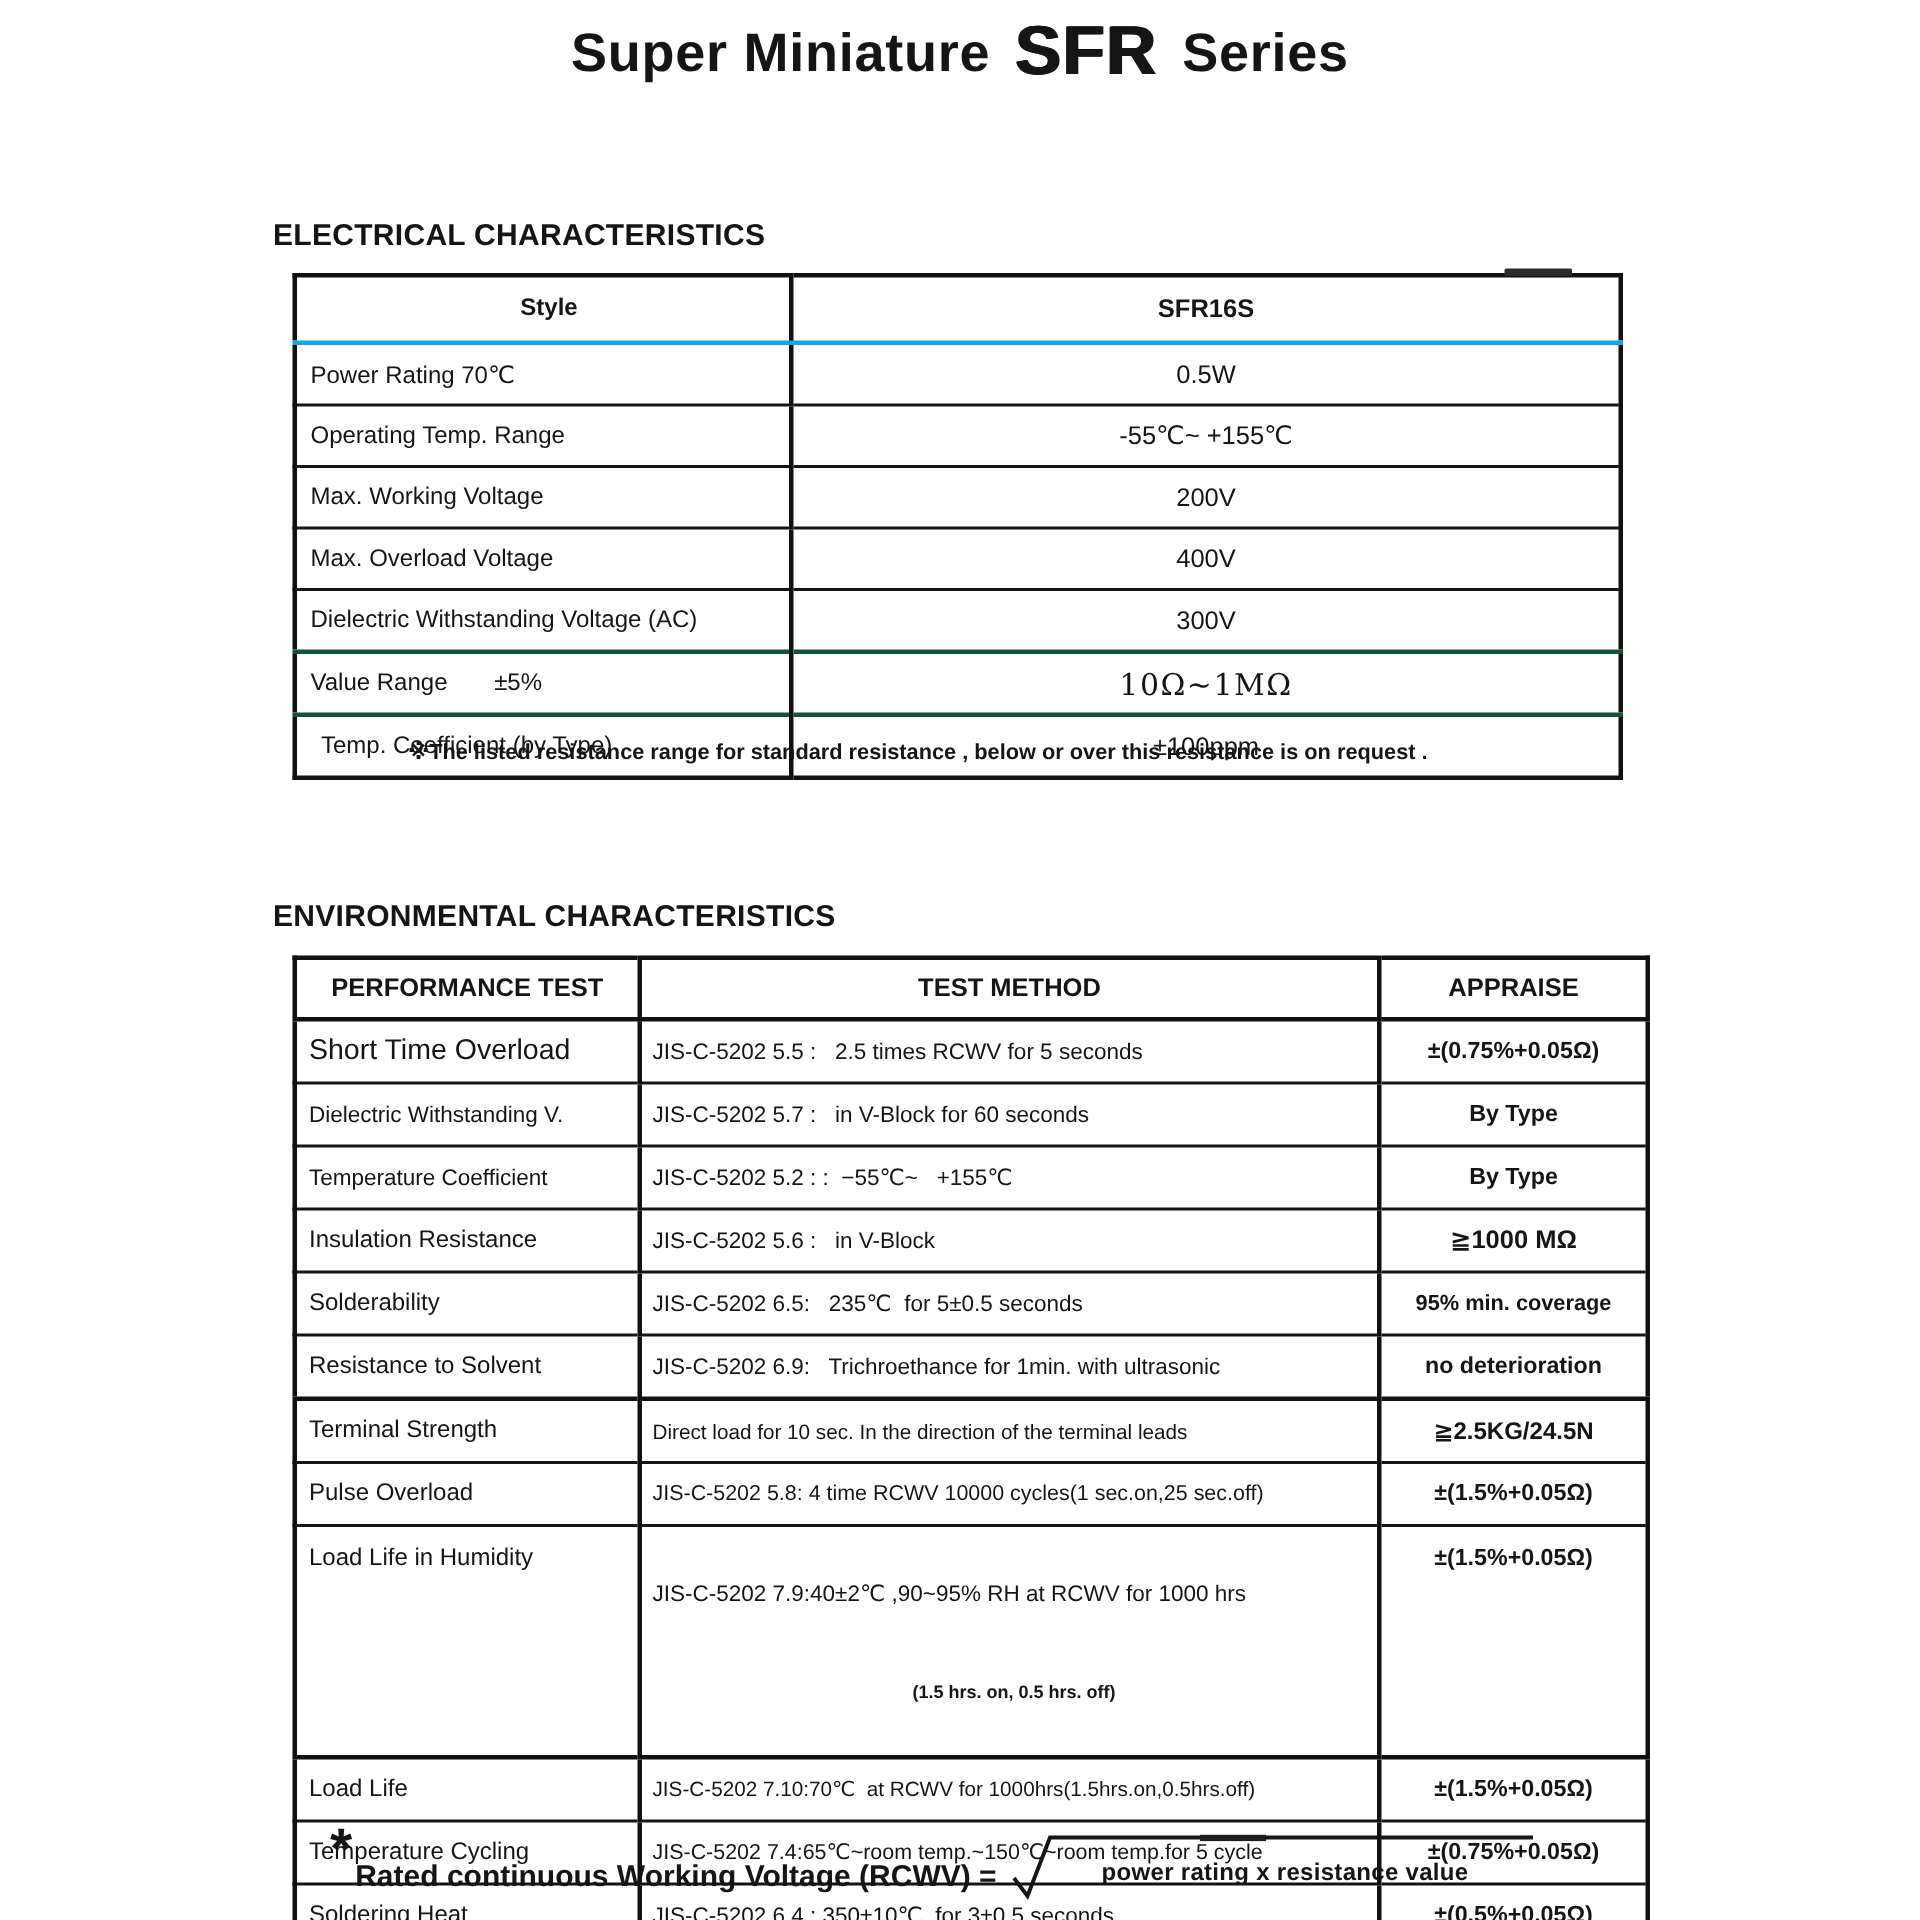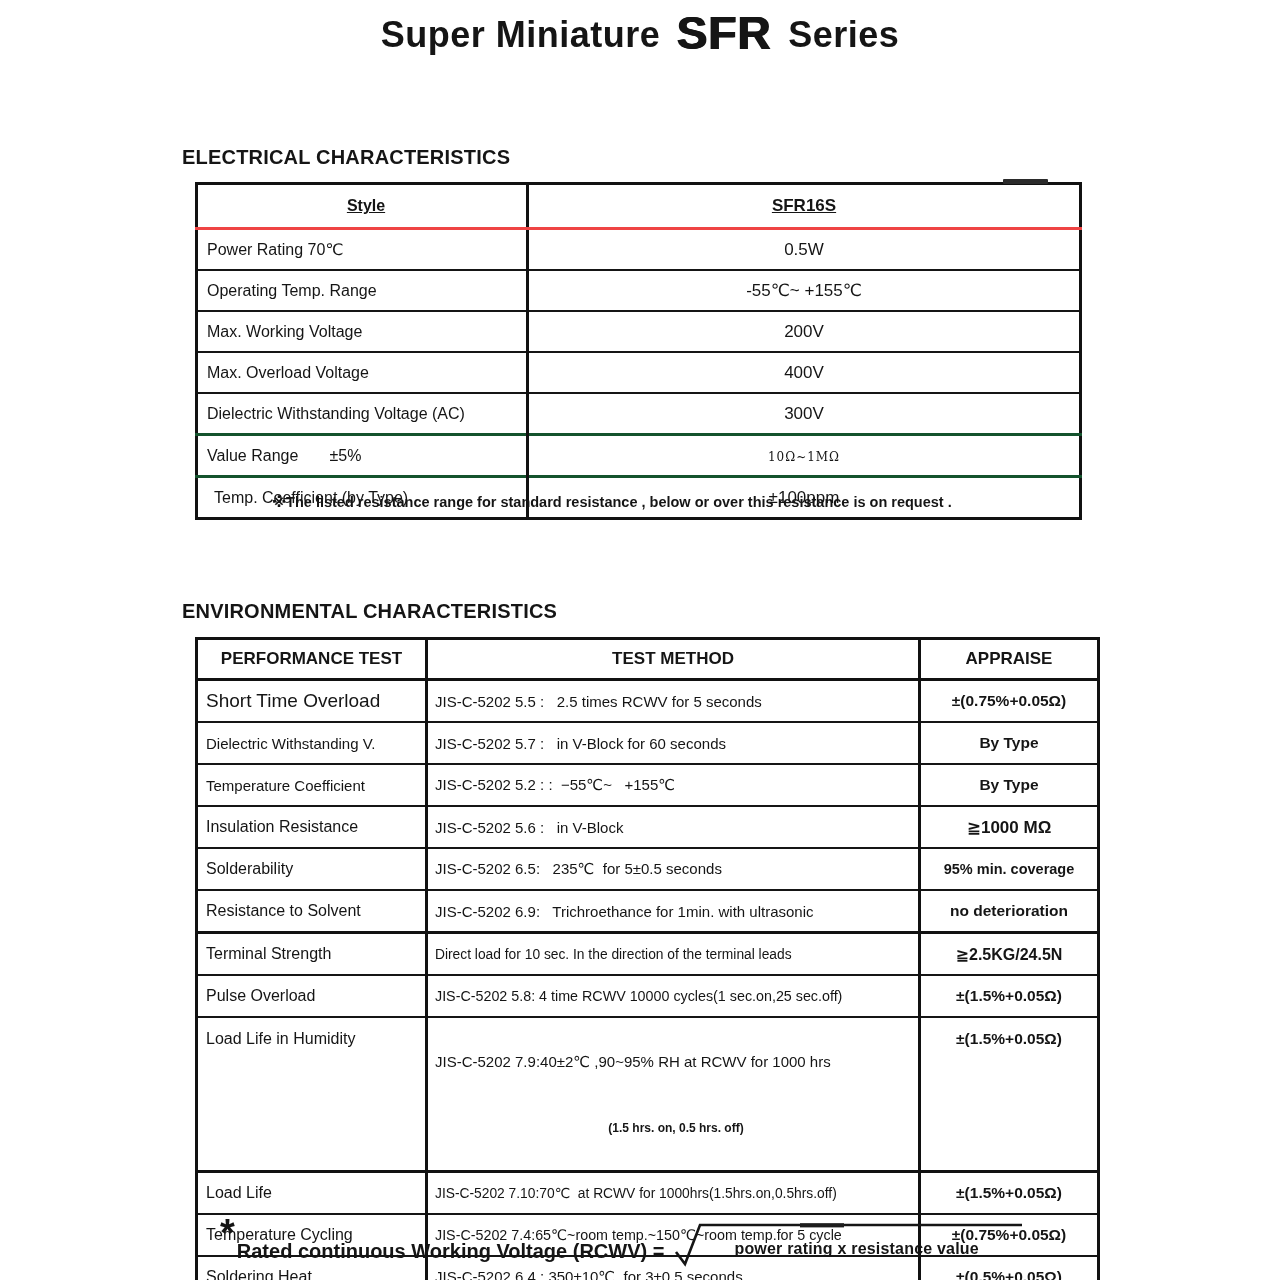--- a/index.html
+++ b/index.html
@@ -30,30 +30,30 @@
     white-space:nowrap;
   }
   #elec-heading{top:146px;}
   #env-heading{top:600px;}
   
   table{border-collapse:collapse;table-layout:fixed;}
   td,th{border:2px solid #151515;overflow:hidden;}
   .tbl{position:absolute;left:195px;background:#fff;}
   
   #elec-table{top:182px;width:887px;border:3px solid #111;}
-  #elec-table th{border-bottom:3px solid #ef4444;text-decoration:underline;}
+  #elec-table th{border-bottom:3px solid #0ea5e9;}
   #elec-table .c-label{width:318px;border-right:3px solid #111;}
   #elec-table th{height:40px;}
   #elec-table td{height:37px;}
   #elec-table .h-style{font-size:22px;font-weight:bold;text-align:center;}
   #elec-table .h-model{font-size:19px;font-weight:bold;text-align:center;}
   #elec-table .c-label{font-size:16px;padding-left:9px;white-space:pre-wrap;}
   #elec-table .c-value{font-size:17px;text-align:center;}
   #elec-table tr.thick-top td{border-top:3px solid #14532d;}
-  .serif-val{font-family:"DejaVu Serif","Liberation Serif",serif;font-size:12px;letter-spacing:1px;}
+  .serif-val{font-family:"DejaVu Serif","Liberation Serif",serif;font-size:20px;letter-spacing:1px;}
   
   .note{
     position:absolute;left:272px;top:494px;
     font-size:14.5px;font-weight:bold;white-space:nowrap;
   }
   
   #env-table{top:637px;width:887px;border:3px solid #111;}
   #env-table th{height:36px;border-bottom:3px solid #111;font-size:17px;font-weight:bold;text-align:center;margin-top:19px;}
   #env-table td{height:38px;}
   #env-table .c-perf{width:225px;border-right:3px solid #111;}

